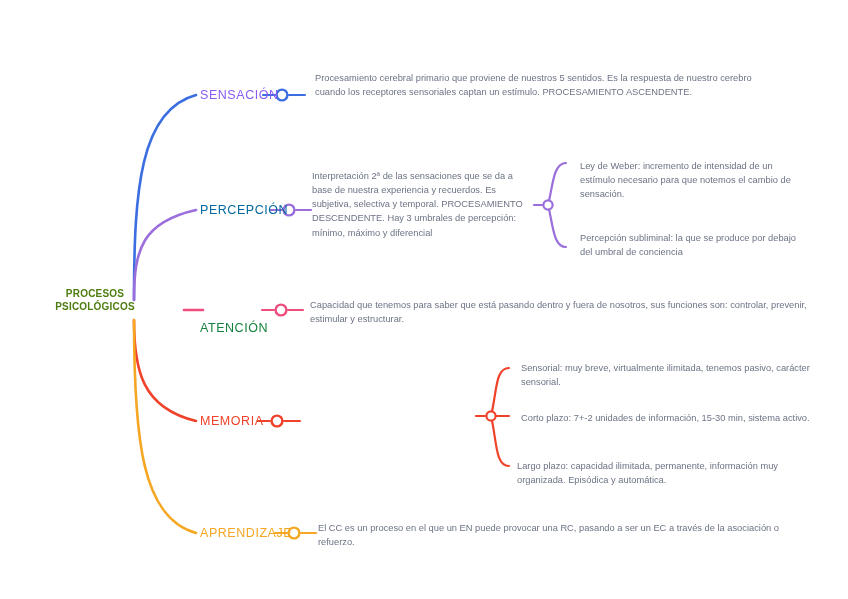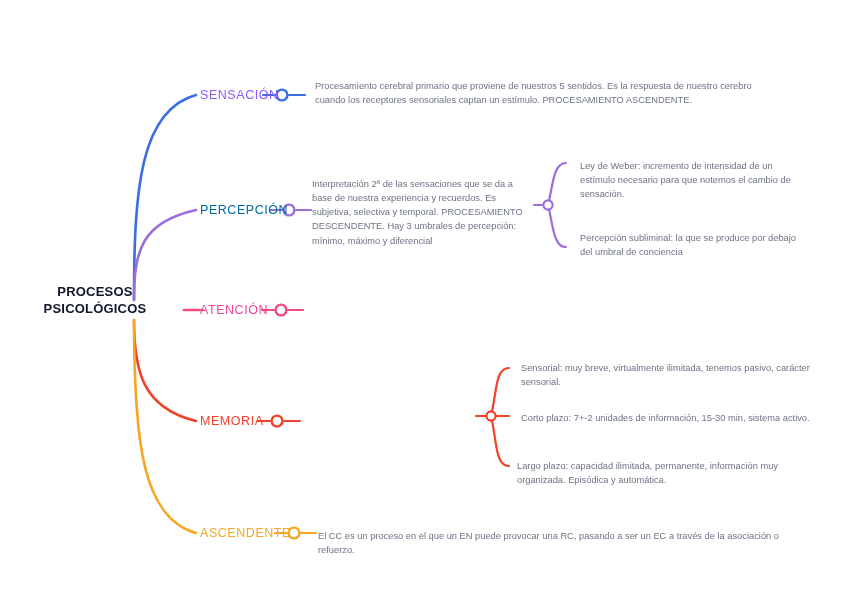--- a/index.html
+++ b/index.html
@@ -30,42 +30,41 @@
   .abs {
     position: absolute;
   }
 
   
   #root-node {
     left: 14px;
     top: 300px;
     width: 162px;
     text-align: center;
-    font-size: 13px;
+    font-size: 10px;
     font-weight: bold;
-    color: #0f172a;
+    color: #4d7c0f;
     line-height: 1.32;
     letter-spacing: 0.2px;
     transform: translateY(-50%);
   }
 
   
   .branch-label {
     font-size: 12.5px;
     letter-spacing: 0.55px;
     white-space: nowrap;
     transform: translateY(-50%);
   }
 
   
   .body-text {
     font-size: 9.3px;
     line-height: 1.52;
     color: #6c7385;
-    margin-top: 8px;
   }
   .body-text.centered {
     transform: translateY(-50%);
   }
 
   .sub-text {
     font-size: 9.3px;
     line-height: 1.52;
     color: #6c7385;
   }
@@ -122,23 +121,24 @@
   </div>
 
   <div class="abs branch-label" style="left:200px; top:95px; color:#8b5cf6;">SENSACIÓN</div>
   <div class="abs body-text" style="left:315px; top:71px; width:465px;">Procesamiento cerebral primario que proviene de nuestros 5 sentidos. Es la respuesta de nuestro cerebro cuando los receptores sensoriales captan un estímulo. PROCESAMIENTO ASCENDENTE.</div>
 
   <div class="abs branch-label" style="left:200px; top:210px; color:#0369a1;">PERCEPCIÓN</div>
   <div class="abs body-text" style="left:312px; top:169px; width:215px;">Interpretación 2ª de las sensaciones que se da a base de nuestra experiencia y recuerdos. Es subjetiva, selectiva y temporal. PROCESAMIENTO DESCENDENTE. Hay 3 umbrales de percepción: mínimo, máximo y diferencial</div>
   <div class="abs sub-text centered" style="left:580px; top:180px; width:222px;">Ley de Weber: incremento de intensidad de un estímulo necesario para que notemos el cambio de sensación.</div>
   <div class="abs sub-text centered" style="left:580px; top:245px; width:222px;">Percepción subliminal: la que se produce por debajo del umbral de conciencia</div>
 
-  <div class="abs branch-label" style="left:200px; top:310px; color:#ec4899;">ATENCIÓN</div>
+  <div class="abs branch-label" style="left:200px; top:328px; color:#15803d;">ATENCIÓN</div>
+  <div class="abs body-text" style="left:310px; top:298px; width:500px;">Capacidad que tenemos para saber que está pasando dentro y fuera de nosotros, sus funciones son: controlar, prevenir, estimular y estructurar.</div>
 
   <div class="abs branch-label" style="left:200px; top:421px; color:#f0422a;">MEMORIA</div>
   <div class="abs sub-text centered" style="left:521px; top:375px; width:290px;">Sensorial: muy breve, virtualmente ilimitada, tenemos pasivo, carácter sensorial.</div>
   <div class="abs sub-text centered" style="left:521px; top:418px; width:290px;">Corto plazo: 7+-2 unidades de información, 15-30 min, sistema activo.</div>
   <div class="abs sub-text centered" style="left:517px; top:473px; width:290px;">Largo plazo: capacidad ilimitada, permanente, información muy organizada. Episódica y automática.</div>
 
-  <div class="abs branch-label" style="left:200px; top:533px; color:#f5a623;">ASCENDENTE</div>
+  <div class="abs branch-label" style="left:200px; top:533px; color:#f5a623;">APRENDIZAJE</div>
   <div class="abs body-text" style="left:318px; top:521px; width:495px;">El CC es un proceso en el que un EN puede provocar una RC, pasando a ser un EC a través de la asociación o refuerzo.</div>
 
 </div>
 
 </body></html>

